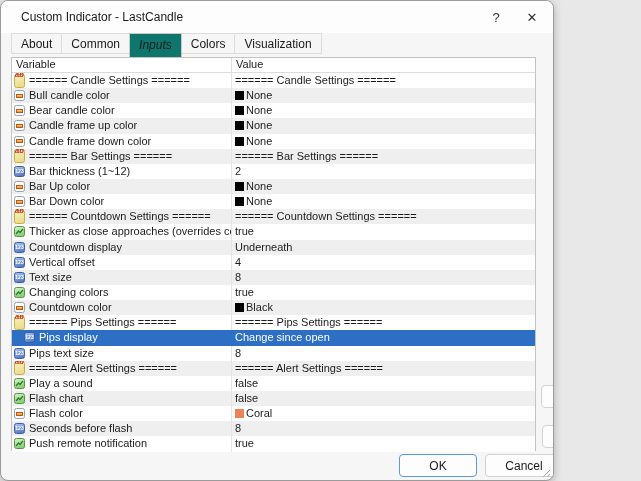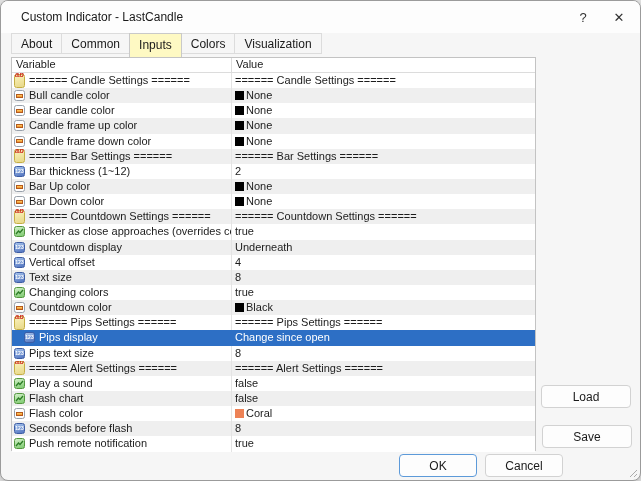--- a/index.html
+++ b/index.html
@@ -1,31 +1,31 @@
 <!DOCTYPE html>
 <html><head>
 <meta charset="utf-8">
 <style>
   html,body{margin:0;padding:0;background:#e8e8e8;font-family:"Liberation Sans",sans-serif;}
-  .dialog{position:relative;width:641px;height:481px;background:#f6f6f6;border:1px solid #9b9b9b;
+  .dialog{position:relative;width:554px;height:481px;background:#f6f6f6;border:1px solid #9b9b9b;
           border-radius:8px;overflow:hidden;box-sizing:border-box;box-shadow:0 2px 8px rgba(0,0,0,.25);}
   
   .titlebar{position:absolute;left:0;top:0;right:0;height:32px;background:#fdfdfd;}
   .title{position:absolute;left:20px;top:9px;font-size:12px;color:#191919;white-space:nowrap;}
   .winbtn{position:absolute;top:0;width:34px;height:32px;display:flex;align-items:center;justify-content:center;
           font-size:13px;color:#333;cursor:default;}
   .winbtn.help{right:40px;}
   .winbtn.close{right:4px;}
   
   .tabs{position:absolute;left:10px;top:32px;height:24px;display:flex;align-items:flex-start;}
   .tab{height:21px;line-height:21px;padding:0 9px;font-size:12px;color:#1a1a1a;background:transparent;
        border:1px solid #dcdcdc;border-left:none;box-sizing:border-box;}
   .tab:first-child{border-left:1px solid #dcdcdc;}
-  .tab.active{height:24px;line-height:23px;background:#fef9c3;border:1px solid #c9c9c9;border-bottom:none;
-       position:relative;z-index:2;margin-left:-1px;}
+  .tab.active{height:24px;line-height:23px;background:#0f766e;border:1px solid #c9c9c9;border-bottom:none;
+       position:relative;z-index:2;margin-left:-1px;font-style:italic;}
   
   .table{position:absolute;left:10px;top:56px;width:525px;height:394px;background:#5eead4;
          border:1px solid #c3c3c3;box-sizing:border-box;display:flex;flex-direction:column;}
   .thead{display:flex;height:14px;flex:0 0 auto;border-bottom:1px solid #dcdcdc;background:#fff;}
   .th{font-size:11px;color:#222;padding-left:4px;line-height:13px;box-sizing:border-box;}
   .th.var{width:220px;border-right:1px solid #dcdcdc;}
   .th.val{flex:1;}
   .tbody{flex:1;display:flex;flex-direction:column;}
   .row{display:flex;height:15.15px;flex:0 0 auto;background:#fff;}
   .row.striped{background:#efefef;}

